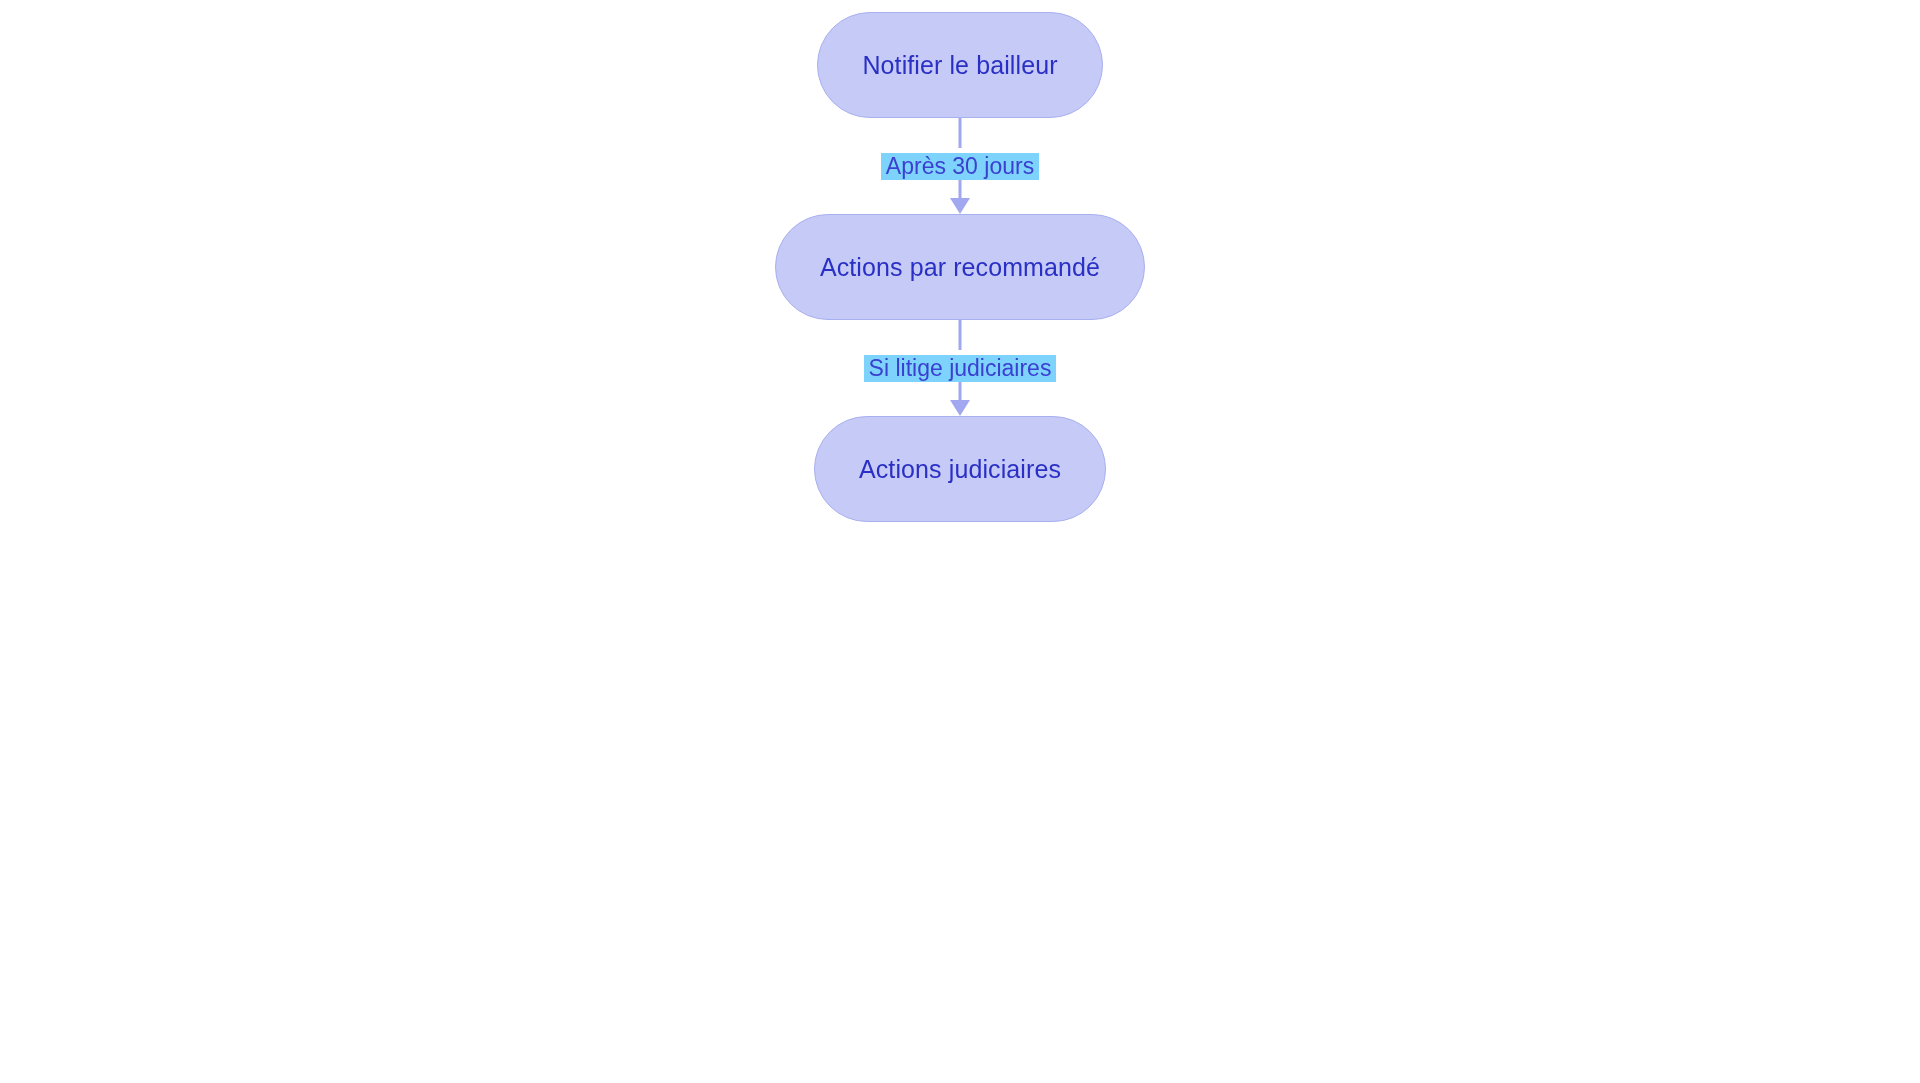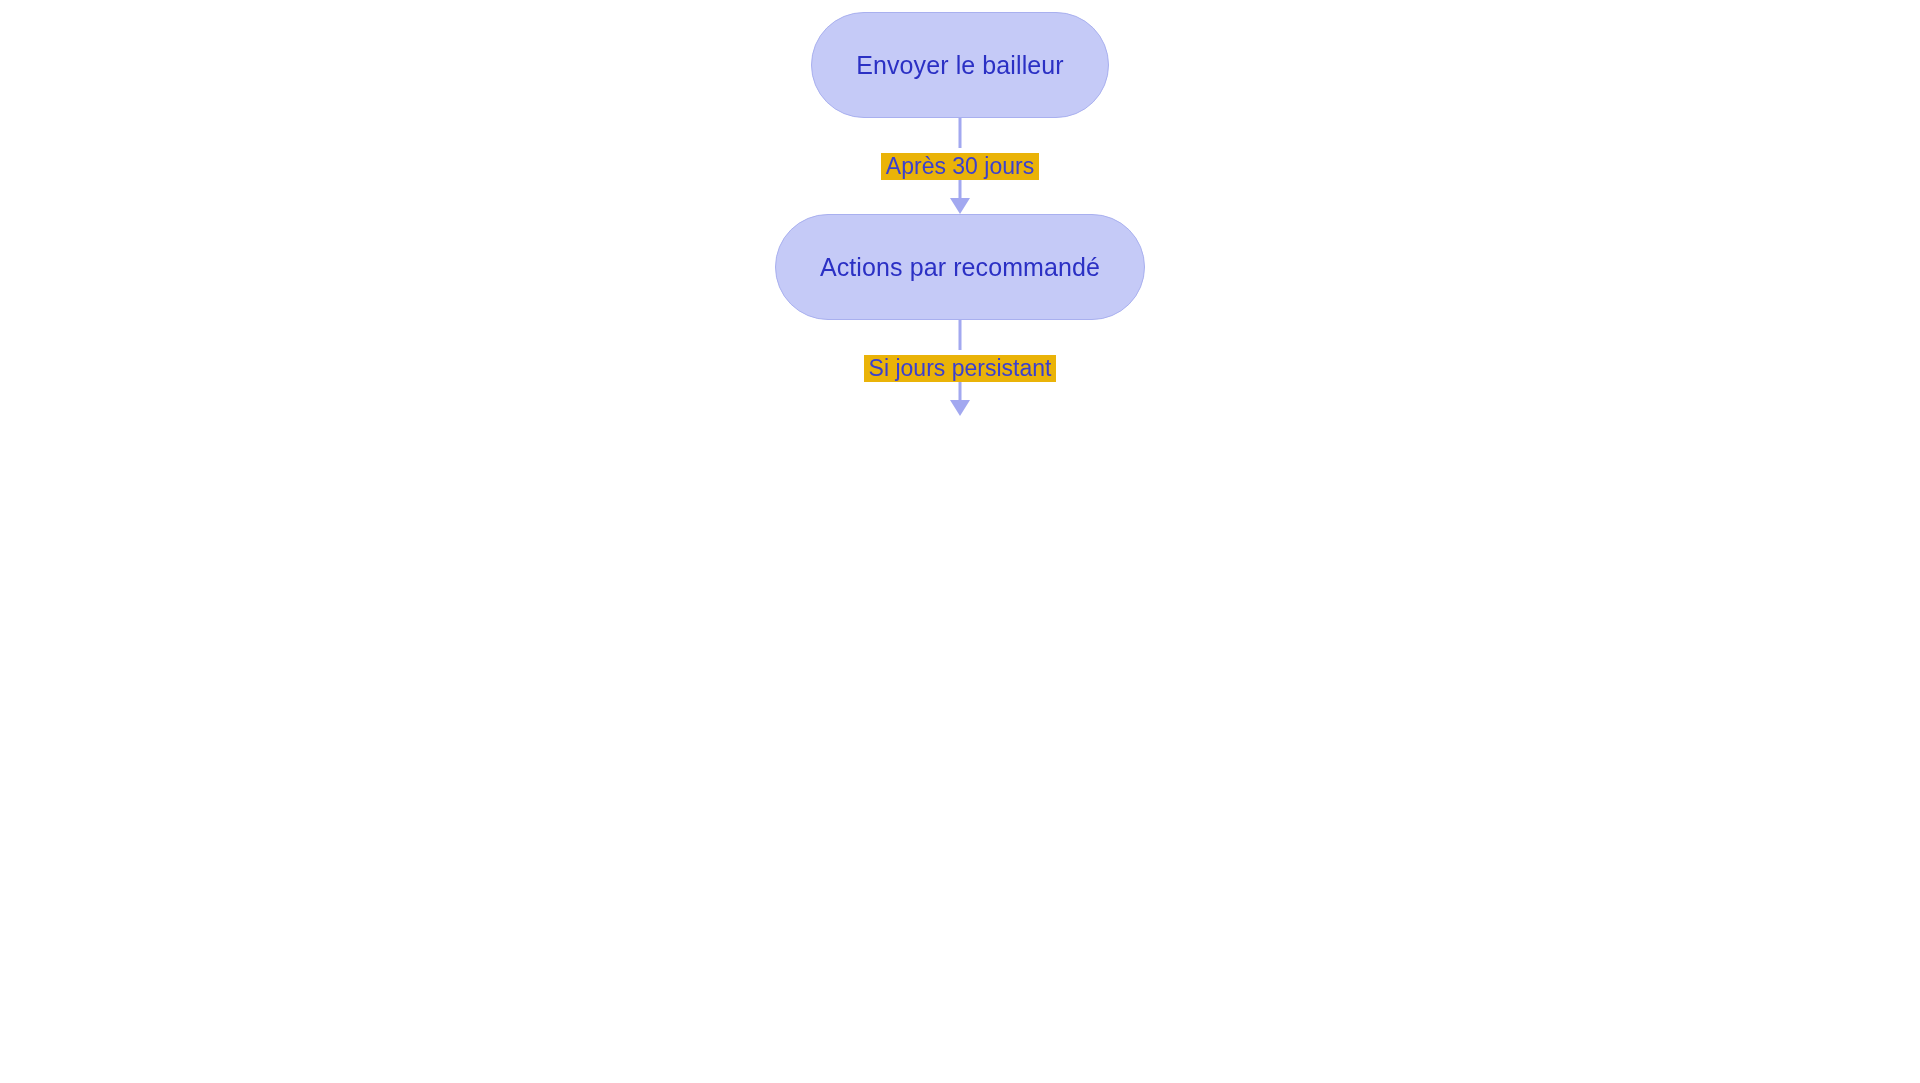--- a/index.html
+++ b/index.html
@@ -90,57 +90,60 @@
     border-right: 10px solid transparent;
     border-top: 16px solid #a2a8f0;
   }
   .edge-label {
     position: relative;
     z-index: 2;
     color: #3a40d0;
     font-size: 23px;
     line-height: 1;
     white-space: nowrap;
-    background: #eab308;
+    background: #7dd3fc;
     padding: 2px 5px;
     text-align: right;
   }
 
   
   .top-spacer { height: 12px; flex: 0 0 auto; }
 </style>
 </head>
 <body>
 
 <div id="flowchart">
   <div class="flow-column">
 
     <div class="top-spacer"></div>
 
     <div class="node">
-      <span class="node-label">Envoyer le bailleur</span>
+      <span class="node-label">Notifier le bailleur</span>
     </div>
 
     <div class="edge">
       <div class="edge-line-top"></div>
       <span class="edge-label">Après 30 jours</span>
       <div class="edge-line-bottom"></div>
       <div class="edge-arrowhead"></div>
     </div>
 
     <div class="node">
       <span class="node-label">Actions par recommandé</span>
     </div>
 
 
 
     <div class="edge">
       <div class="edge-line-top"></div>
-      <span class="edge-label">Si jours persistant</span>
+      <span class="edge-label">Si litige judiciaires</span>
       <div class="edge-line-bottom"></div>
       <div class="edge-arrowhead"></div>
     </div>
 
 
 
+    <div class="node">
+      <span class="node-label">Actions judiciaires</span>
+    </div>
 
   </div>
 </div>
 
 </body></html>

